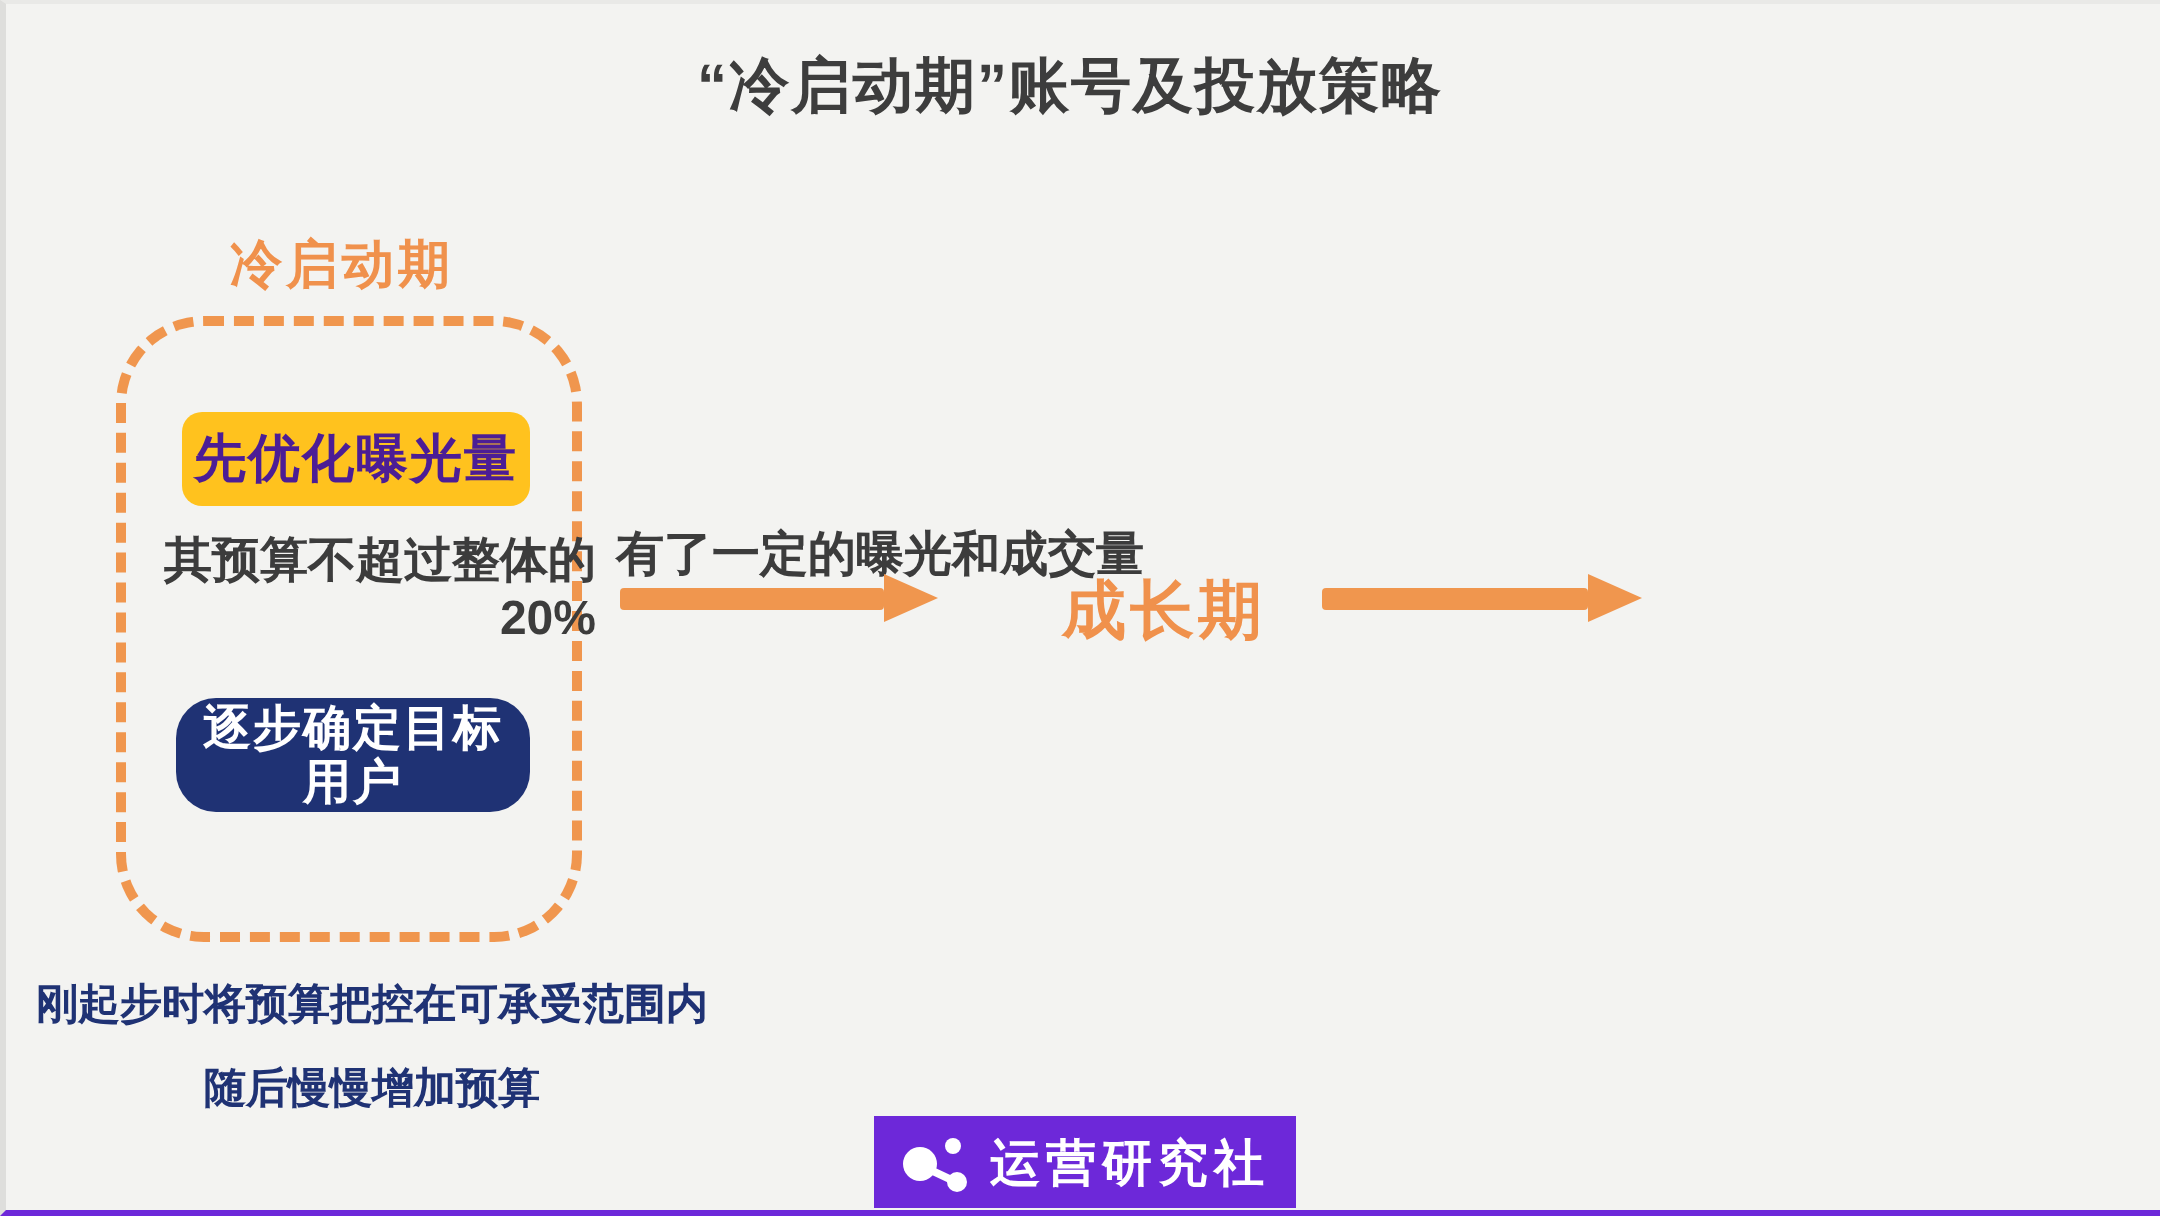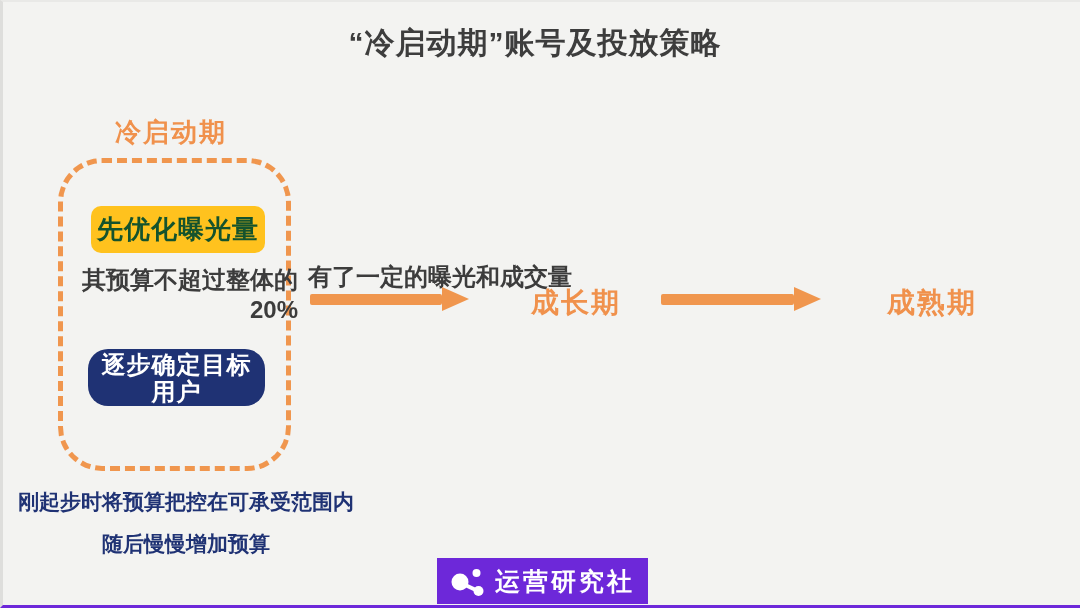--- a/index.html
+++ b/index.html
@@ -18,21 +18,21 @@
     font-size:26px; font-weight:800; color:#F0914C; letter-spacing:2px;
   }
   .dashed-box {
     position:absolute; left:55px; top:156px; width:233px; height:313px;
     border:5px dashed #F0964E; border-radius:44px; box-sizing:border-box;
   }
   .btn-yellow {
     position:absolute; left:88px; top:204px; width:174px; height:47px;
     background:#FFC21E; border-radius:10px;
     display:flex; align-items:center; justify-content:center;
-    color:#14532d; font-weight:800; font-size:26px; letter-spacing:1px;
+    color:#4c1d95; font-weight:800; font-size:26px; letter-spacing:1px;
   }
   .step1-note {
     position:absolute; left:55px; top:262px; width:240px; text-align:right;
     font-size:24px; font-weight:700; color:#3C3C3C;
   }
   .btn-navy {
     position:absolute; left:85px; top:347px; width:177px; height:57px;
     background:#1F3274; border-radius:20px;
     display:flex; flex-direction:column; align-items:center; justify-content:center;
     color:#FFFFFF; font-weight:800; font-size:24px; line-height:27px; letter-spacing:1px;
@@ -47,21 +47,21 @@
     width:0; height:0;
     border-left:27px solid #F0964E;
     border-top:12px solid transparent; border-bottom:12px solid transparent;
   }
   .arrow1 { left:307px; top:285px; }
   .arrow1 .shaft { width:132px; }
   .arrow2 { left:658px; top:285px; }
   .arrow2 .shaft { width:133px; }
   .stage-label {
     position:absolute; top:282px;
-    font-size:28px; font-weight:800; color:#F0914C; letter-spacing:2px;
+    font-size:32px; font-weight:800; color:#F0914C; letter-spacing:2px;
   }
   .stage-growth { left:528px; }
   .stage-mature { left:884px; }
   .footnote {
     position:absolute; left:0; top:486px; width:366px; text-align:center;
     color:#1F3274; font-weight:800; font-size:21px;
   }
   .footnote .fn-line1 { margin-bottom:14px;text-align:center; }
   .logo {
     position:absolute; left:434px; top:556px; width:211px; height:46px;
@@ -99,21 +99,20 @@
     <div class="head"></div>
   </div>
 
   <div class="stage-label stage-growth">成长期</div>
 
   <div class="arrow arrow2">
     <div class="shaft"></div>
     <div class="head"></div>
   </div>
 
-  <div class="stage-label stage-mature">成熟期</div>
 
   <div class="footnote">
     <div class="fn-line1">刚起步时将预算把控在可承受范围内</div>
     <div class="fn-line2">随后慢慢增加预算</div>
   </div>
 
   <div class="logo">
     <svg class="logo-icon" width="36" height="32" viewBox="0 0 36 32" aria-hidden="true">
       <line x1="11" y1="18" x2="28" y2="26" stroke="#FFFFFF" stroke-width="4"></line>
       <circle cx="10" cy="17" r="8.5" fill="#FFFFFF"></circle>

